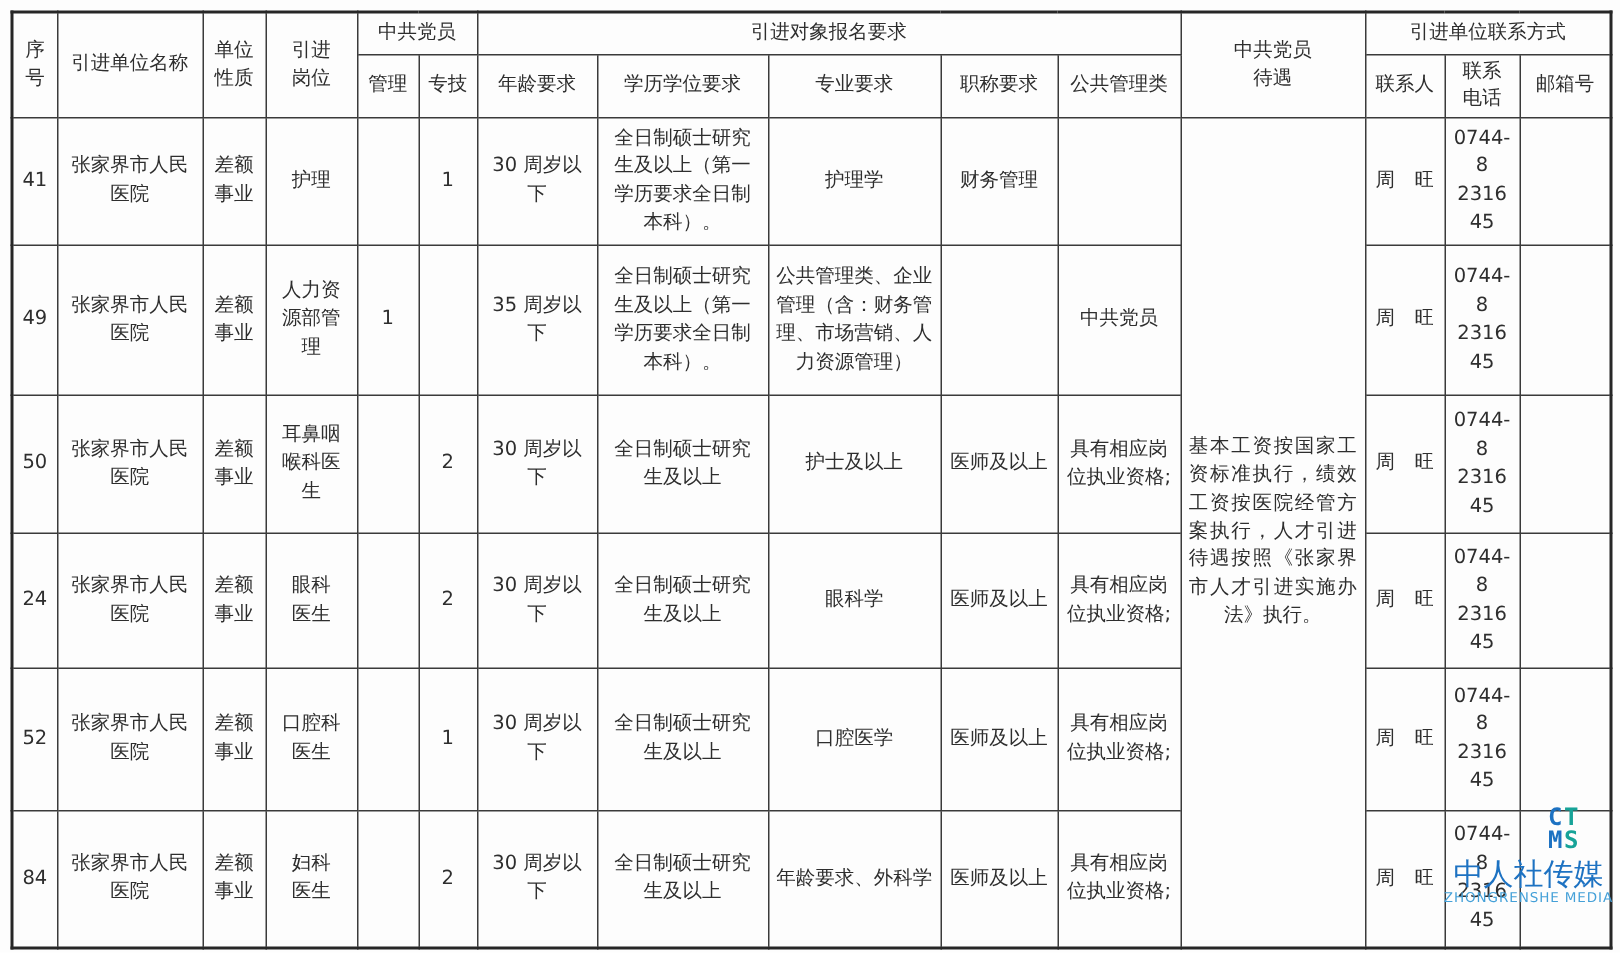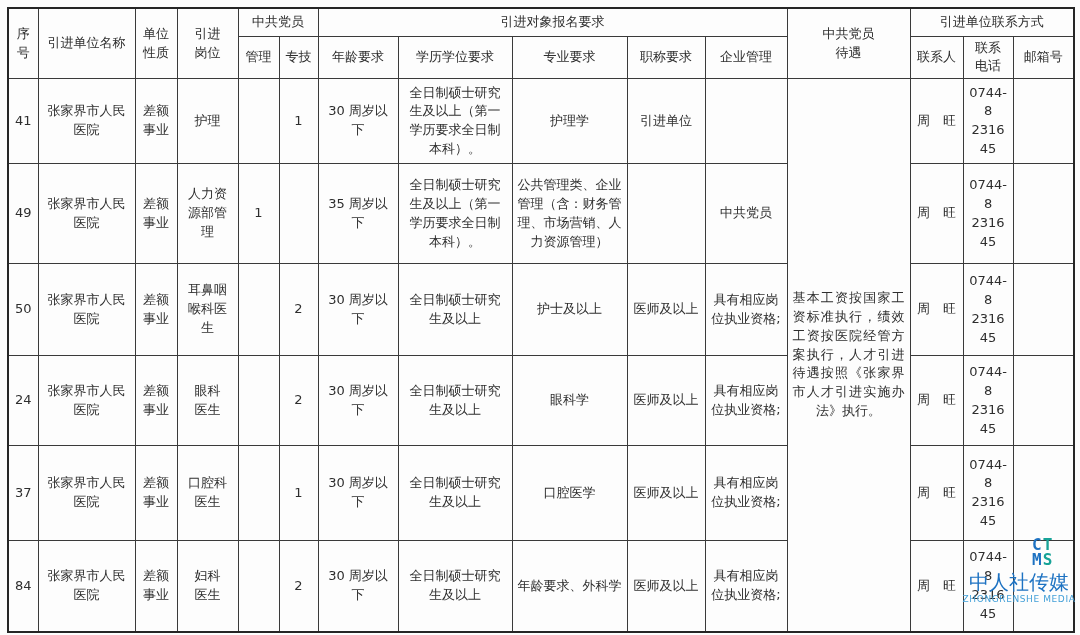--- a/index.html
+++ b/index.html
@@ -96,21 +96,21 @@
 待遇</th>
         <th colspan="3">引进单位联系方式</th>
       </tr>
       <tr class="hr2">
         <th>管理</th>
         <th>专技</th>
         <th>年龄要求</th>
         <th>学历学位要求</th>
         <th>专业要求</th>
         <th>职称要求</th>
-        <th>企业管理</th>
+        <th>公共管理类</th>
         <th>联系人</th>
         <th>联系
 电话</th>
         <th>邮箱号</th>
       </tr>
     </thead>
     <tbody>
       <tr class="r48">
         <td>41</td>
         <td>张家界市人民医院</td>
@@ -118,21 +118,21 @@
 事业</td>
         <td>护理</td>
         <td></td>
         <td>1</td>
         <td class="tl">30 周岁以下</td>
         <td class="tl">全日制硕士研究
 生及以上（第一
 学历要求全日制
 本科）。</td>
         <td class="tl">护理学</td>
-        <td class="tl">引进单位</td>
+        <td class="tl">财务管理</td>
         <td class="tl tj"></td>
         <td class="treatment" rowspan="6">基本工资按国家工资标准执行，绩效工资按医院经管方案执行，人才引进待遇按照《张家界市人才引进实施办法》执行。</td>
         <td>周　旺</td>
         <td class="tl">0744-8
 231645</td>
         <td></td>
       </tr>
       <tr class="r49">
         <td>49</td>
         <td>张家界市人民医院</td>
@@ -191,21 +191,21 @@
 生及以上</td>
         <td class="tl">眼科学</td>
         <td class="tl">医师及以上</td>
         <td class="tl tj">具有相应岗位执业资格;</td>
         <td>周　旺</td>
         <td class="tl">0744-8
 231645</td>
         <td></td>
       </tr>
       <tr class="r52">
-        <td>37</td>
+        <td>52</td>
         <td>张家界市人民医院</td>
         <td>差额
 事业</td>
         <td>口腔科
 医生</td>
         <td></td>
         <td>1</td>
         <td class="tl">30 周岁以下</td>
         <td class="tl">全日制硕士研究
 生及以上</td>

